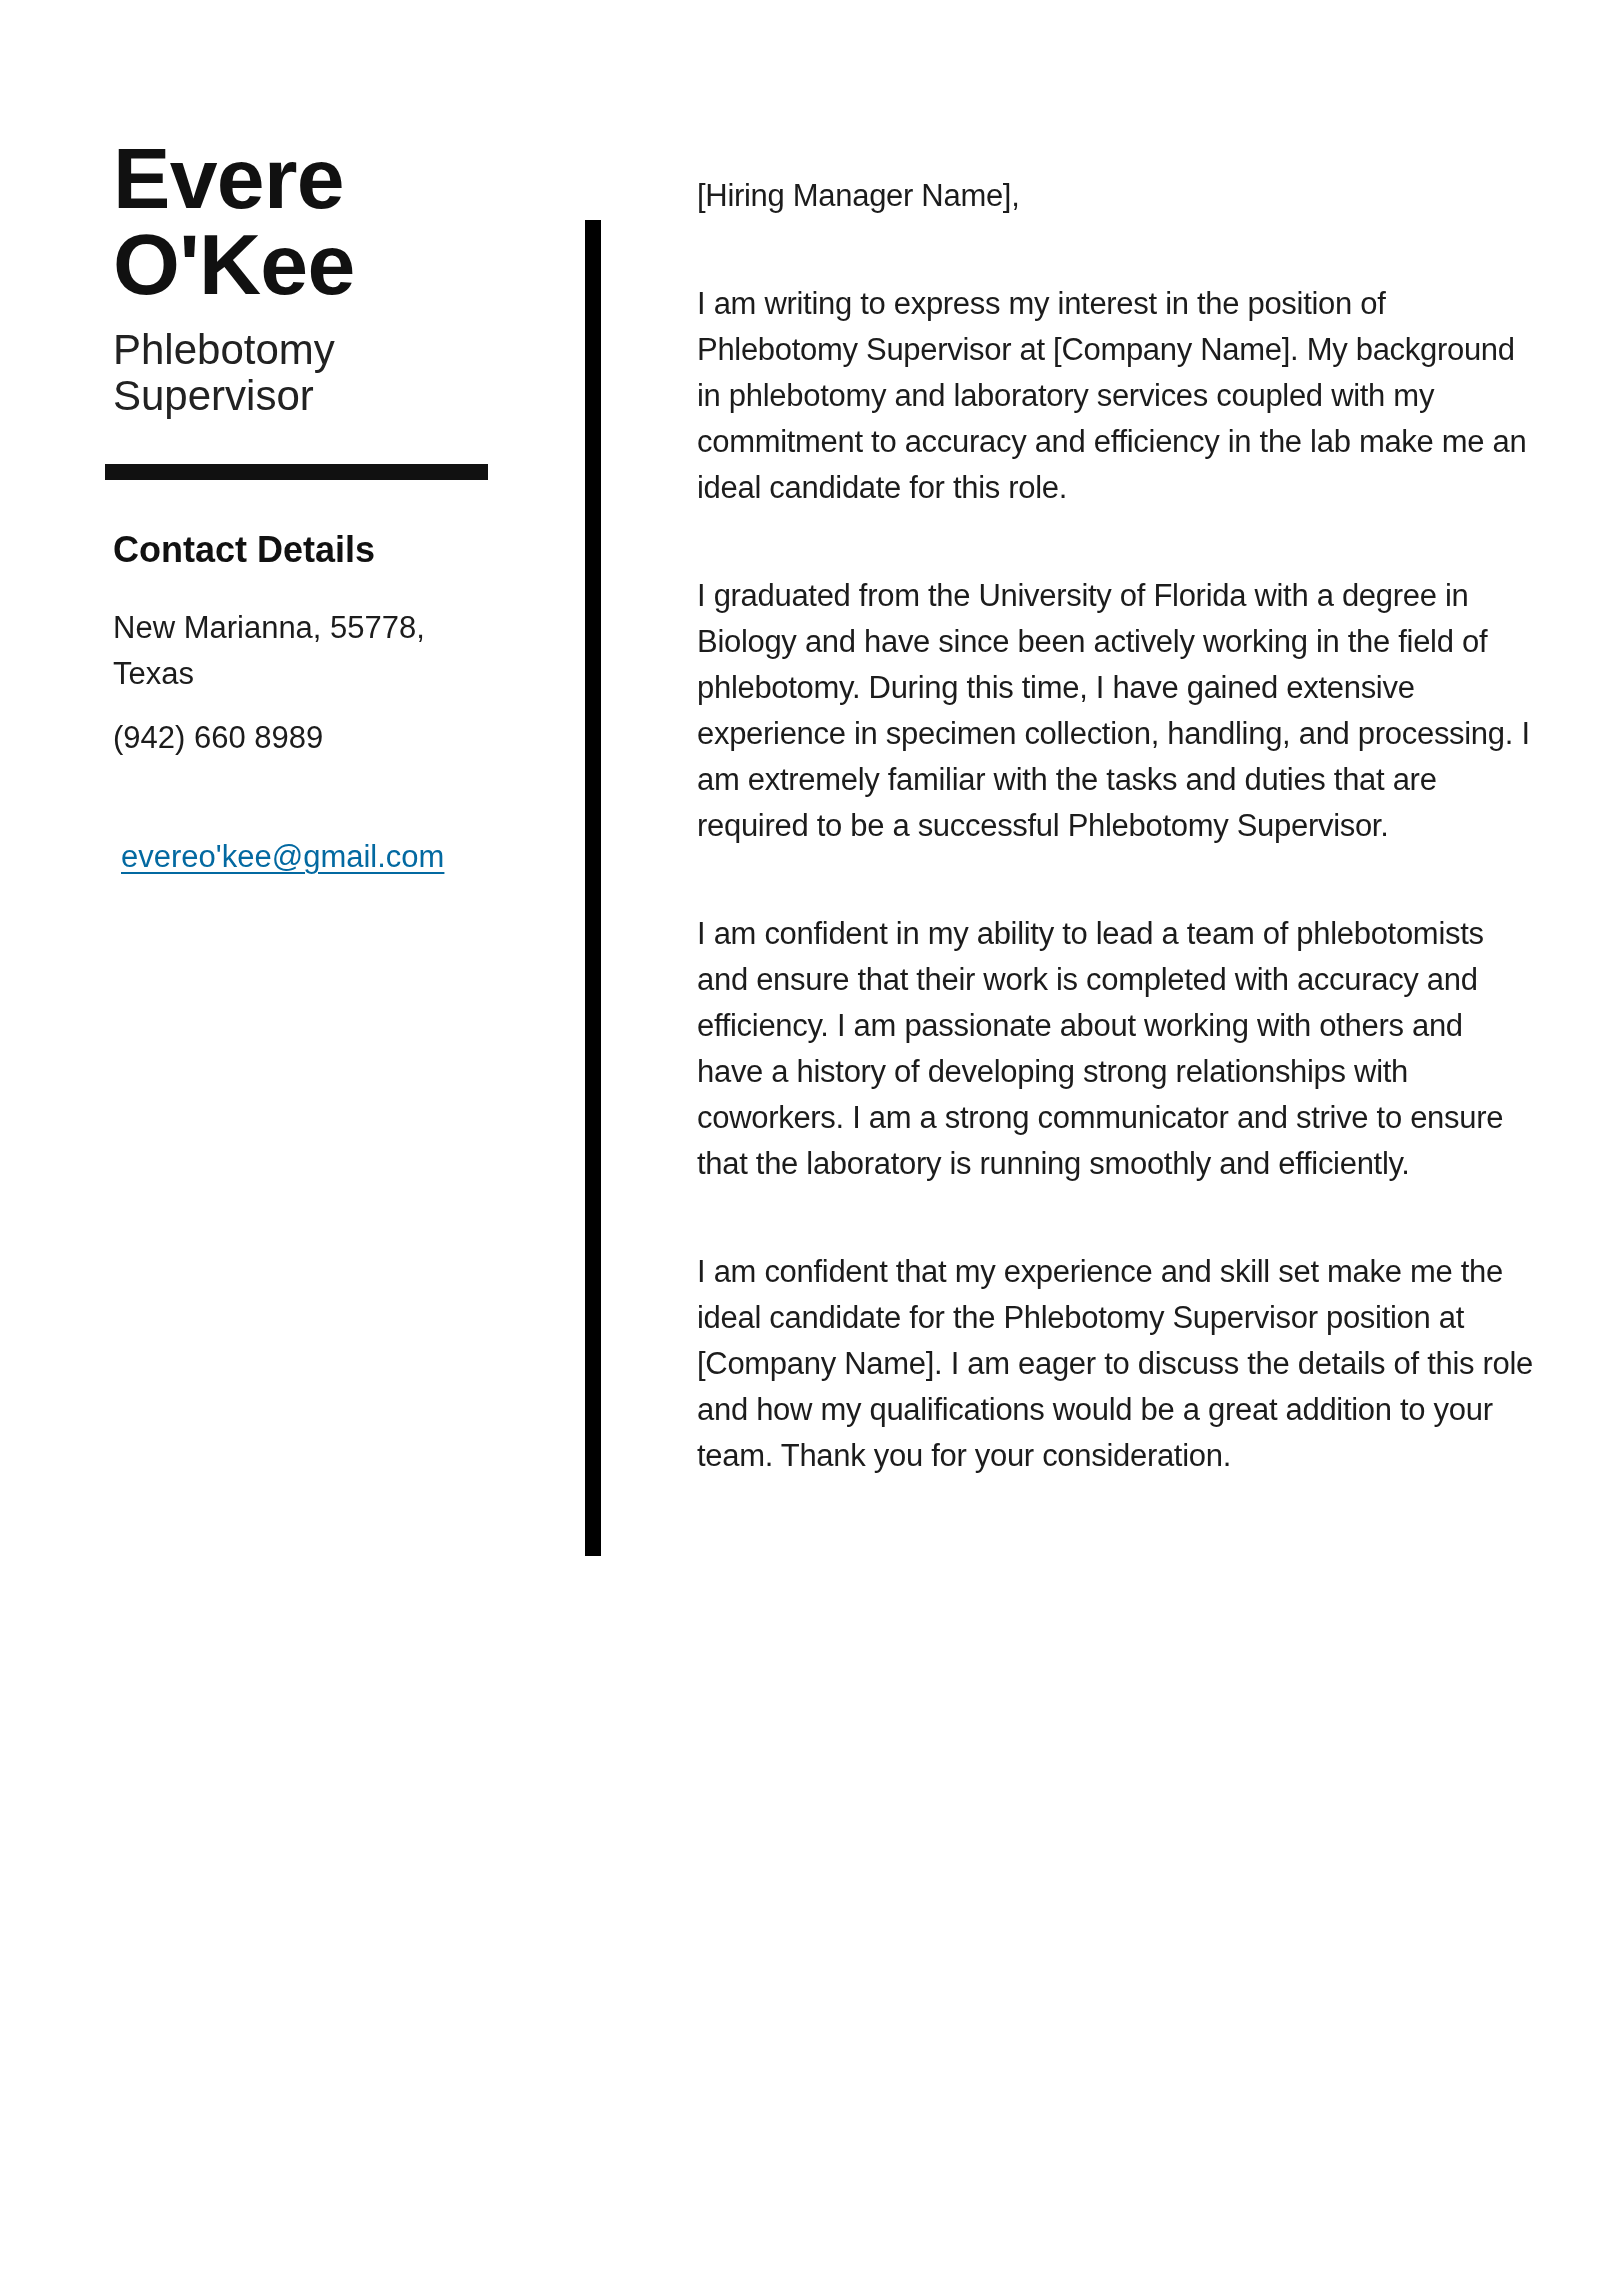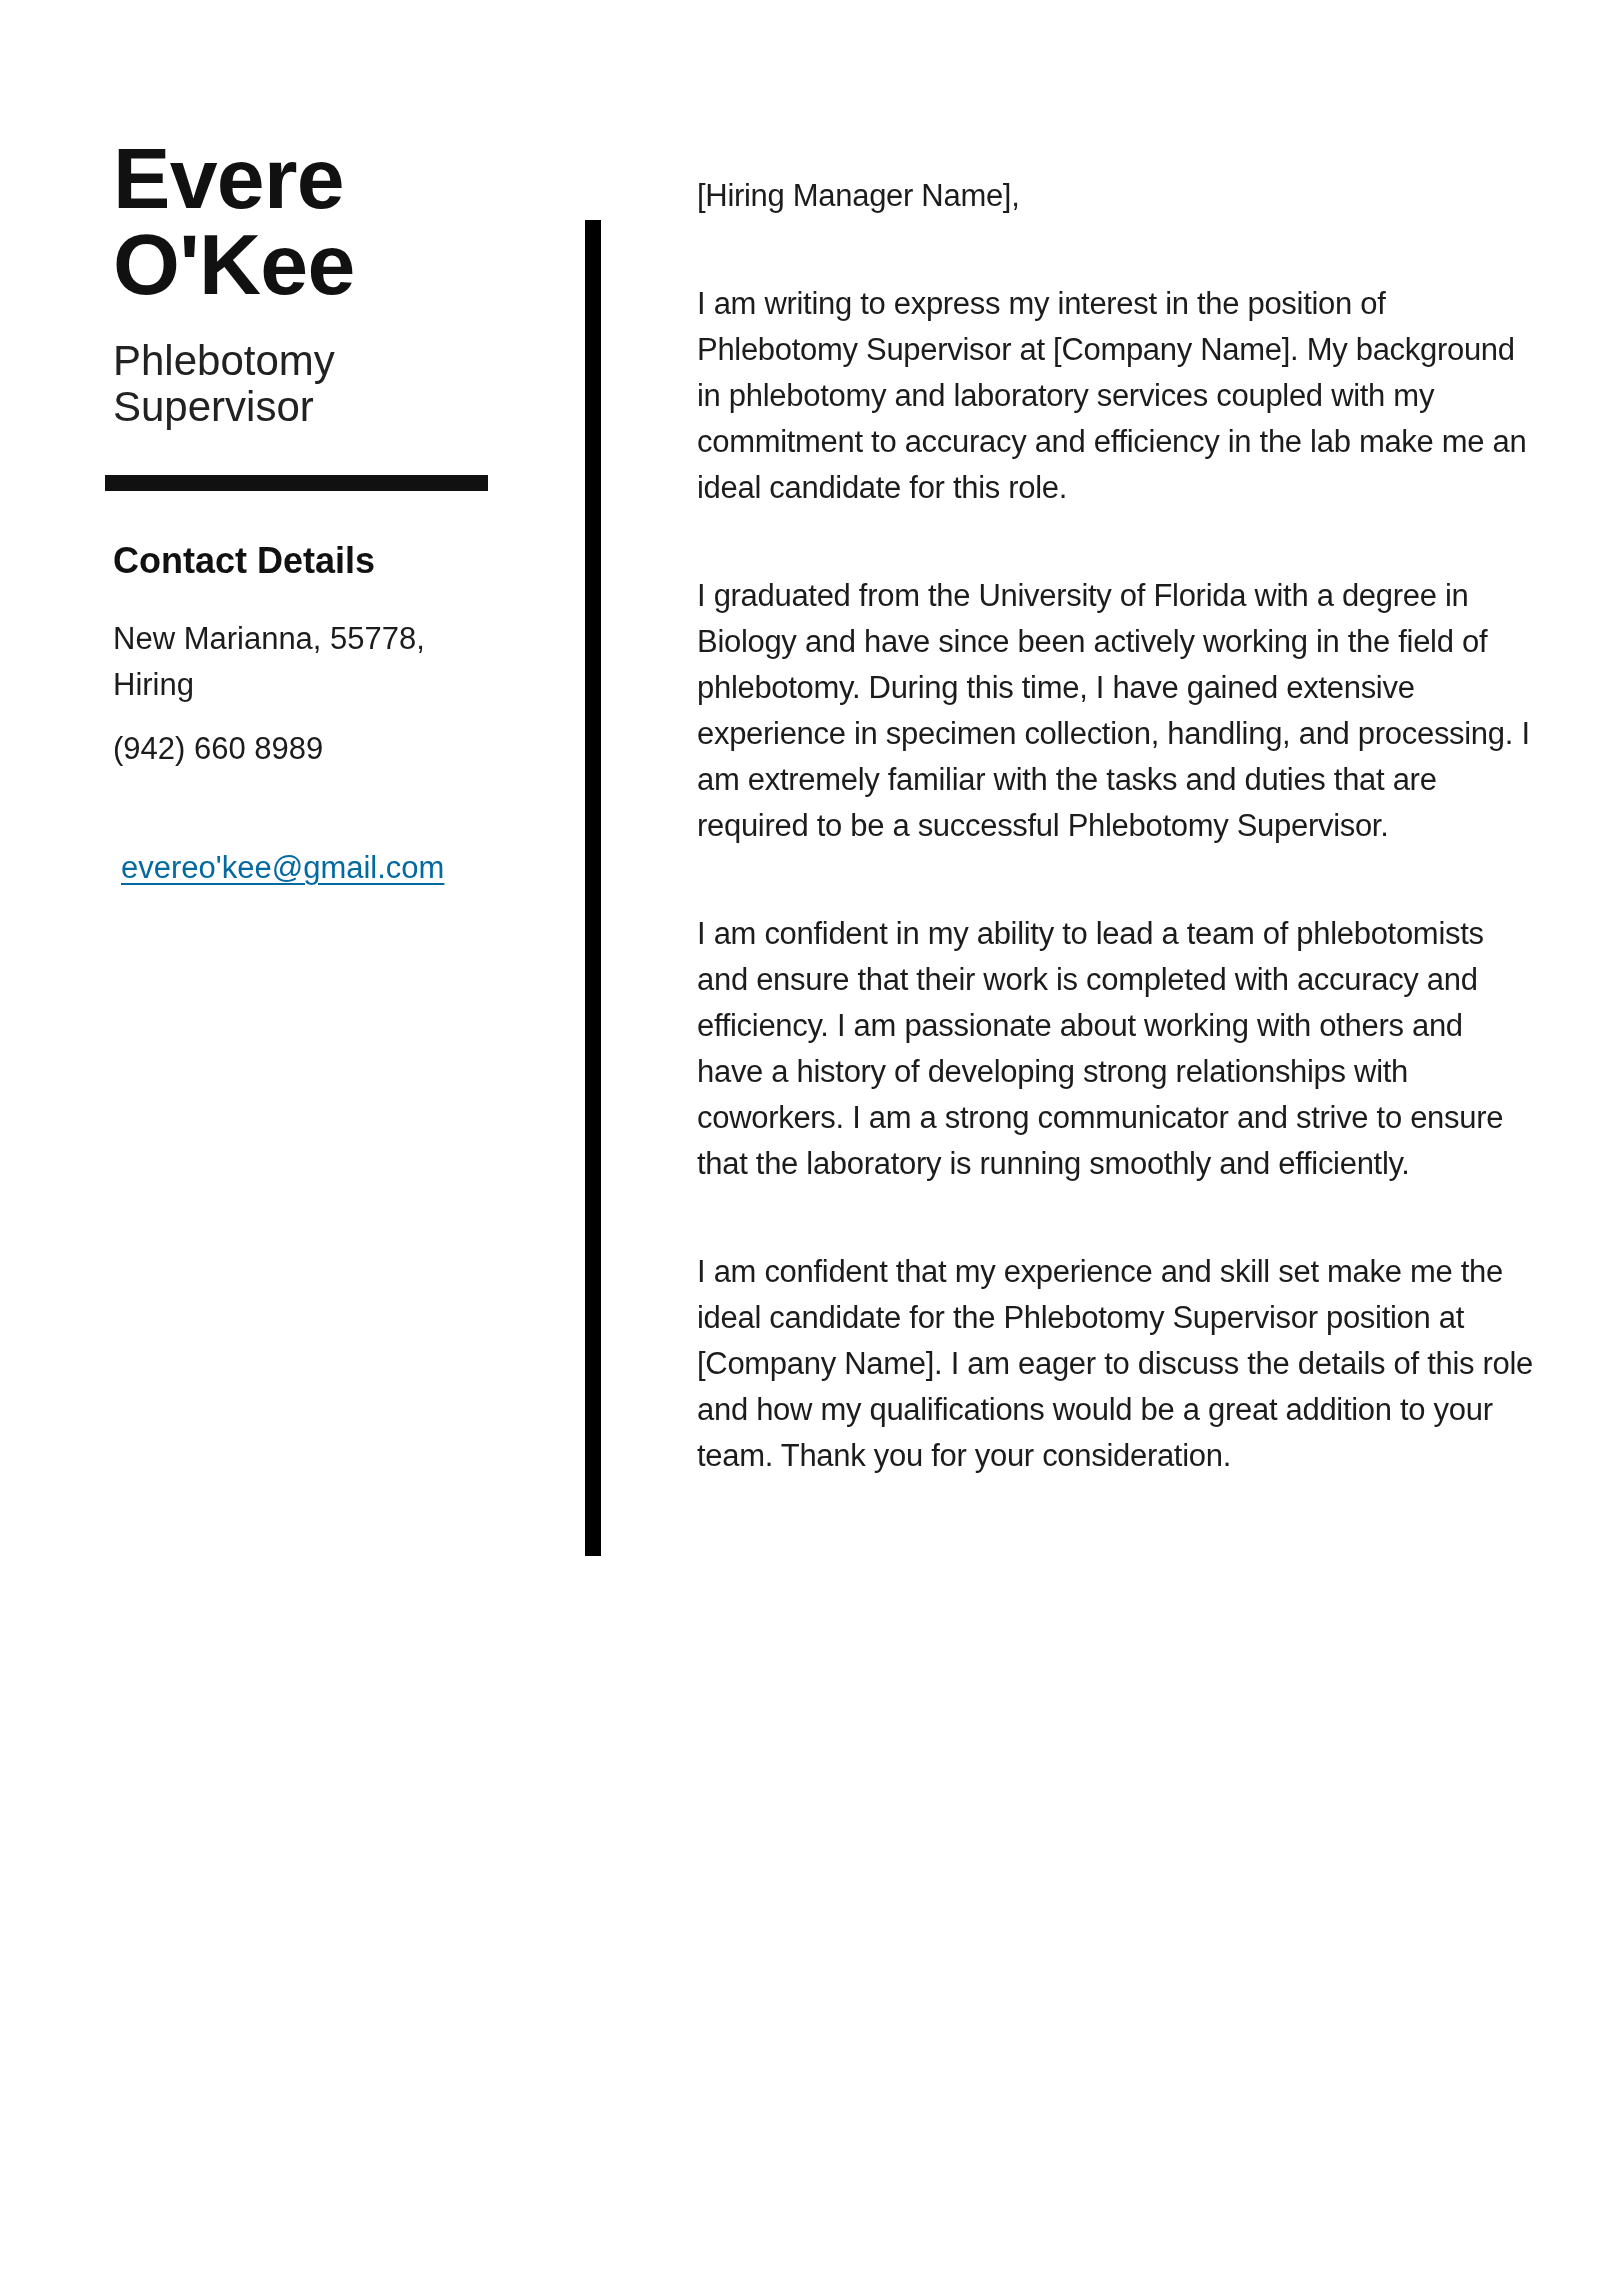--- a/index.html
+++ b/index.html
@@ -25,21 +25,21 @@
   }
   .candidate-name {
     font-size: 86px;
     line-height: 86px;
     font-weight: 600;
     color: #111111;
     letter-spacing: -0.7px;
     white-space: pre-line;
   }
   .job-title {
-    margin-top: 15px;
+    margin-top: 4px;
     font-size: 42px;
     line-height: 46px;
     font-weight: 400;
     color: #222222;
     white-space: pre-line;
   }
   .divider {
     margin-top: 37px;
     width: 383px;
     height: 3.3px;
@@ -105,21 +105,21 @@
 O'Kee</h1>
 
     <div class="job-title">Phlebotomy
 Supervisor</div>
 
     <div class="divider"></div>
 
     <div class="contact-heading">Contact Details</div>
 
     <div class="contact-item address">New Marianna, 55778,
-Hiring</div>
+Texas</div>
 
     <div class="contact-item phone">(942) 660 8989</div>
 
     <div class="contact-item email">
       <a>evereo'kee@gmail.com</a>
     </div>
   </aside>
 
   <div class="accent-line"></div>
 

